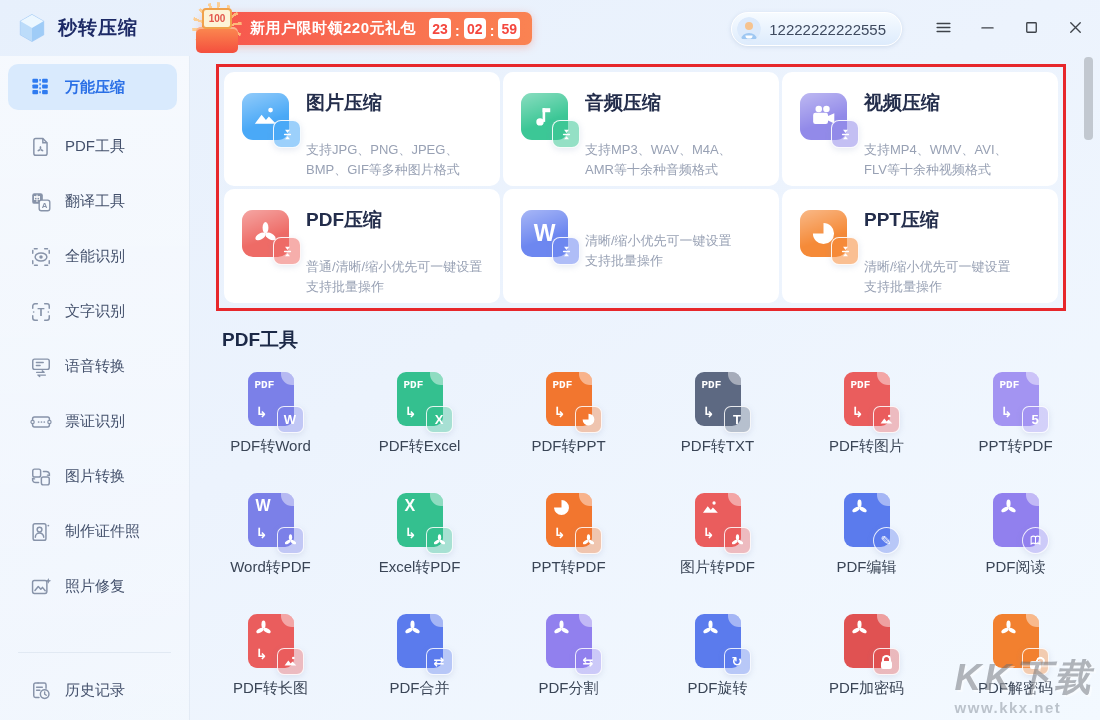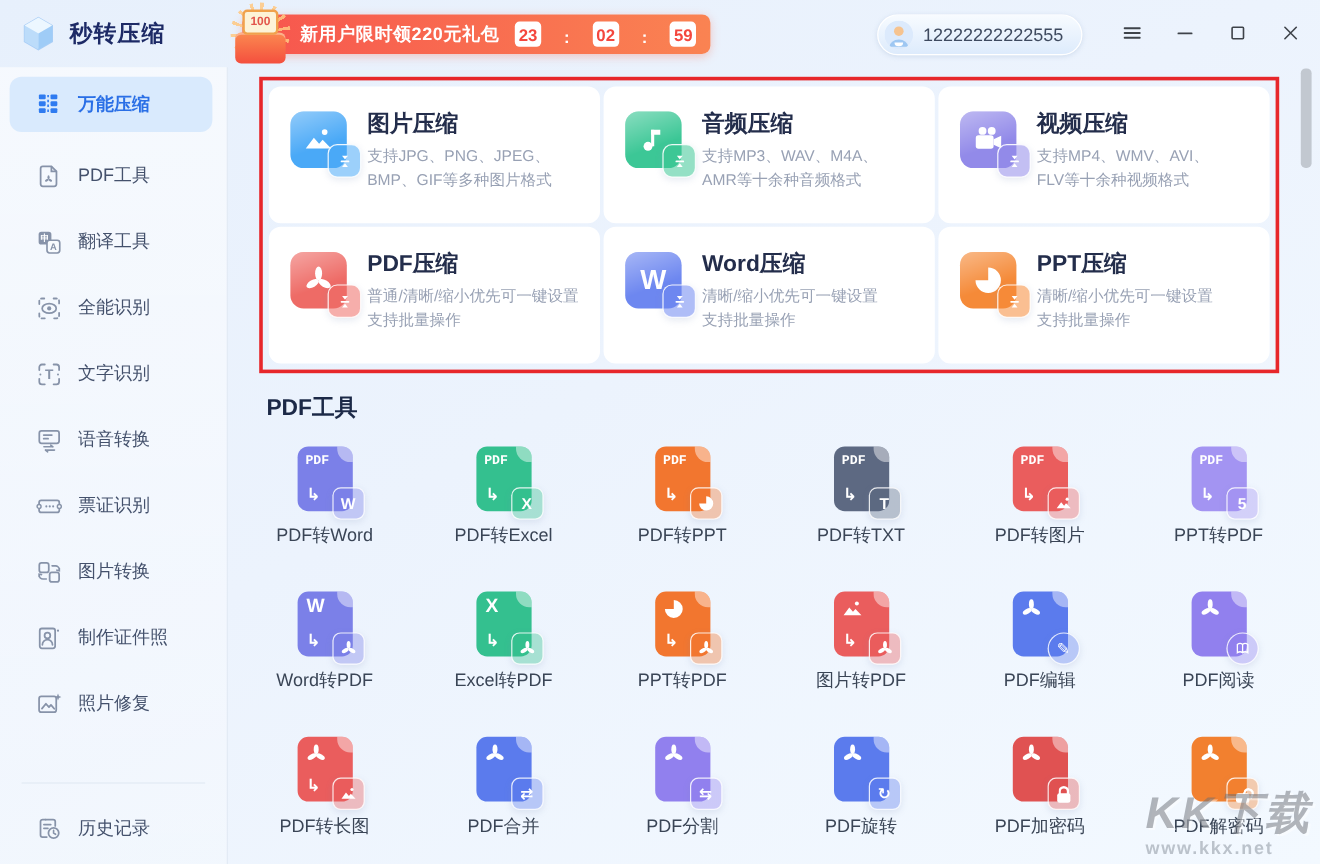--- a/index.html
+++ b/index.html
@@ -20,21 +20,21 @@
     display:flex;align-items:center;padding:0 12px 0 48px;box-shadow:0 2px 8px rgba(248,110,80,.35);cursor:pointer;}
   .gift{position:absolute;left:-12px;top:-10px;width:54px;height:52px;}
   .gift-burst{position:absolute;left:2px;top:0px;width:50px;height:50px;border-radius:50%;
     background:repeating-conic-gradient(rgba(255,200,130,.85) 0 7deg,rgba(255,200,130,0) 7deg 26deg);}
   .gift-box{position:absolute;left:6px;bottom:1px;width:42px;height:26px;border-radius:5px;
     background:linear-gradient(180deg,#fb8a50,#f44f3e);box-shadow:inset 0 2px 0 rgba(255,255,255,.35);}
   .gift-coin{position:absolute;left:12px;top:6px;width:26px;height:17px;border-radius:4px;
     background:#fdf3d7;border:2px solid #f0a24c;color:#e2564c;font-size:10px;font-weight:800;
     display:flex;align-items:center;justify-content:center;}
   .promo-text{color:#fff;font-size:15px;font-weight:800;letter-spacing:.5px;white-space:nowrap;}
-  .countdown{display:flex;align-items:flex-end;margin-left:13px;gap:19px;}
+  .countdown{display:flex;align-items:flex-end;margin-left:13px;gap:4px;}
   .cd-box{background:#fff;color:#f4473e;font-weight:800;font-size:14px;border-radius:4px;
     min-width:22px;height:21px;display:flex;align-items:center;justify-content:center;}
   .cd-colon{color:#fff;font-weight:800;font-size:14px;}
   .user{position:absolute;right:198px;top:12px;height:32px;border-radius:17px;
     background:linear-gradient(180deg,#f7fbff,#ddebfc);border:1px solid #ffffff;
     display:flex;align-items:center;padding:0 15px 0 5px;box-shadow:0 1px 4px rgba(140,165,200,.3);cursor:pointer;}
   .avatar{width:24px;height:24px;border-radius:50%;overflow:hidden;flex:none;}
   .user-name{margin-left:8px;font-size:15px;color:#3e4a5f;}
   .win-controls{position:absolute;right:8px;top:10px;display:flex;align-items:center;gap:10px;}
   .wc{width:34px;height:34px;display:flex;align-items:center;justify-content:center;cursor:pointer;border-radius:6px;}
@@ -62,21 +62,21 @@
   .ci-main::after{content:'';position:absolute;inset:0;border-radius:inherit;
     background:linear-gradient(160deg,rgba(255,255,255,.4),rgba(255,255,255,0) 60%);}
   .ci-main svg{width:27px;height:27px;}
   .ci-letter{color:#fff;font-size:23px;font-weight:800;}
   .ci-badge{position:absolute;right:-12px;bottom:-8px;width:26px;height:26px;border-radius:8px;
     display:flex;align-items:center;justify-content:center;border:1px solid rgba(255,255,255,.9);
     box-shadow:0 2px 6px rgba(130,150,190,.2);}
   .ci-badge svg{width:15px;height:15px;}
   .card-texts{margin-left:17px;min-width:0;}
   .card-title{font-size:19px;font-weight:800;color:#232d4b;}
-  .card-desc{margin-top:4px;font-size:13px;color:#98a1b4;line-height:1.55;white-space:pre-line;}
+  .card-desc{margin-top:24px;font-size:13px;color:#98a1b4;line-height:1.55;white-space:pre-line;}
   
   .section-title{position:absolute;left:222px;top:327px;font-size:19px;font-weight:800;color:#1c2947;}
   .tools-grid{position:absolute;left:196px;top:360px;width:894px;
     display:grid;grid-template-columns:repeat(6,1fr);grid-auto-rows:121px;}
   .tool{display:flex;flex-direction:column;align-items:center;padding-top:12px;cursor:pointer;box-sizing:border-box;}
   .doc{position:relative;width:46px;height:54px;border-radius:9px;flex:none;}
   .fold{position:absolute;top:0;right:0;width:13px;height:13px;background:rgba(255,255,255,.45);
     border-bottom-left-radius:11px;border-top-right-radius:9px;}
   .doc-pdf{position:absolute;top:7px;left:7px;color:#fff;font-size:11px;font-weight:800;letter-spacing:0;font-family:Liberation Mono, monospace;}
   .doc-letter{position:absolute;top:4px;left:8px;color:#fff;font-size:16px;font-weight:800;}
@@ -410,21 +410,20 @@
           </div>
           <div class="ci-badge" style="background:#6d87f08c">
             <svg class="" viewBox="0 0 24 24">
               <path d="M12 9.4 L8.1 4.4 H15.9 Z" fill="#fff"></path>
               <rect x="6.2" y="10.8" width="11.6" height="2.4" rx="1.2" fill="#fff"></rect>
               <path d="M12 14.6 L8.1 19.6 H15.9 Z" fill="#fff"></path>
             </svg>
           </div>
         </div>
         <div class="card-texts">
-          <div class="card-title">Word压缩</div>
           <div class="card-desc">清晰/缩小优先可一键设置
 支持批量操作</div>
         </div>
       </div>
       <div class="card">
         <div class="card-icon">
           <div class="ci-main" style="background:#f58a38">
             <svg class="" viewBox="0 0 24 24">
               <path d="M12 12 L12 2.6 A9.4 9.4 0 1 1 2.6 12 Z" fill="#fff"></path>
             </svg>

